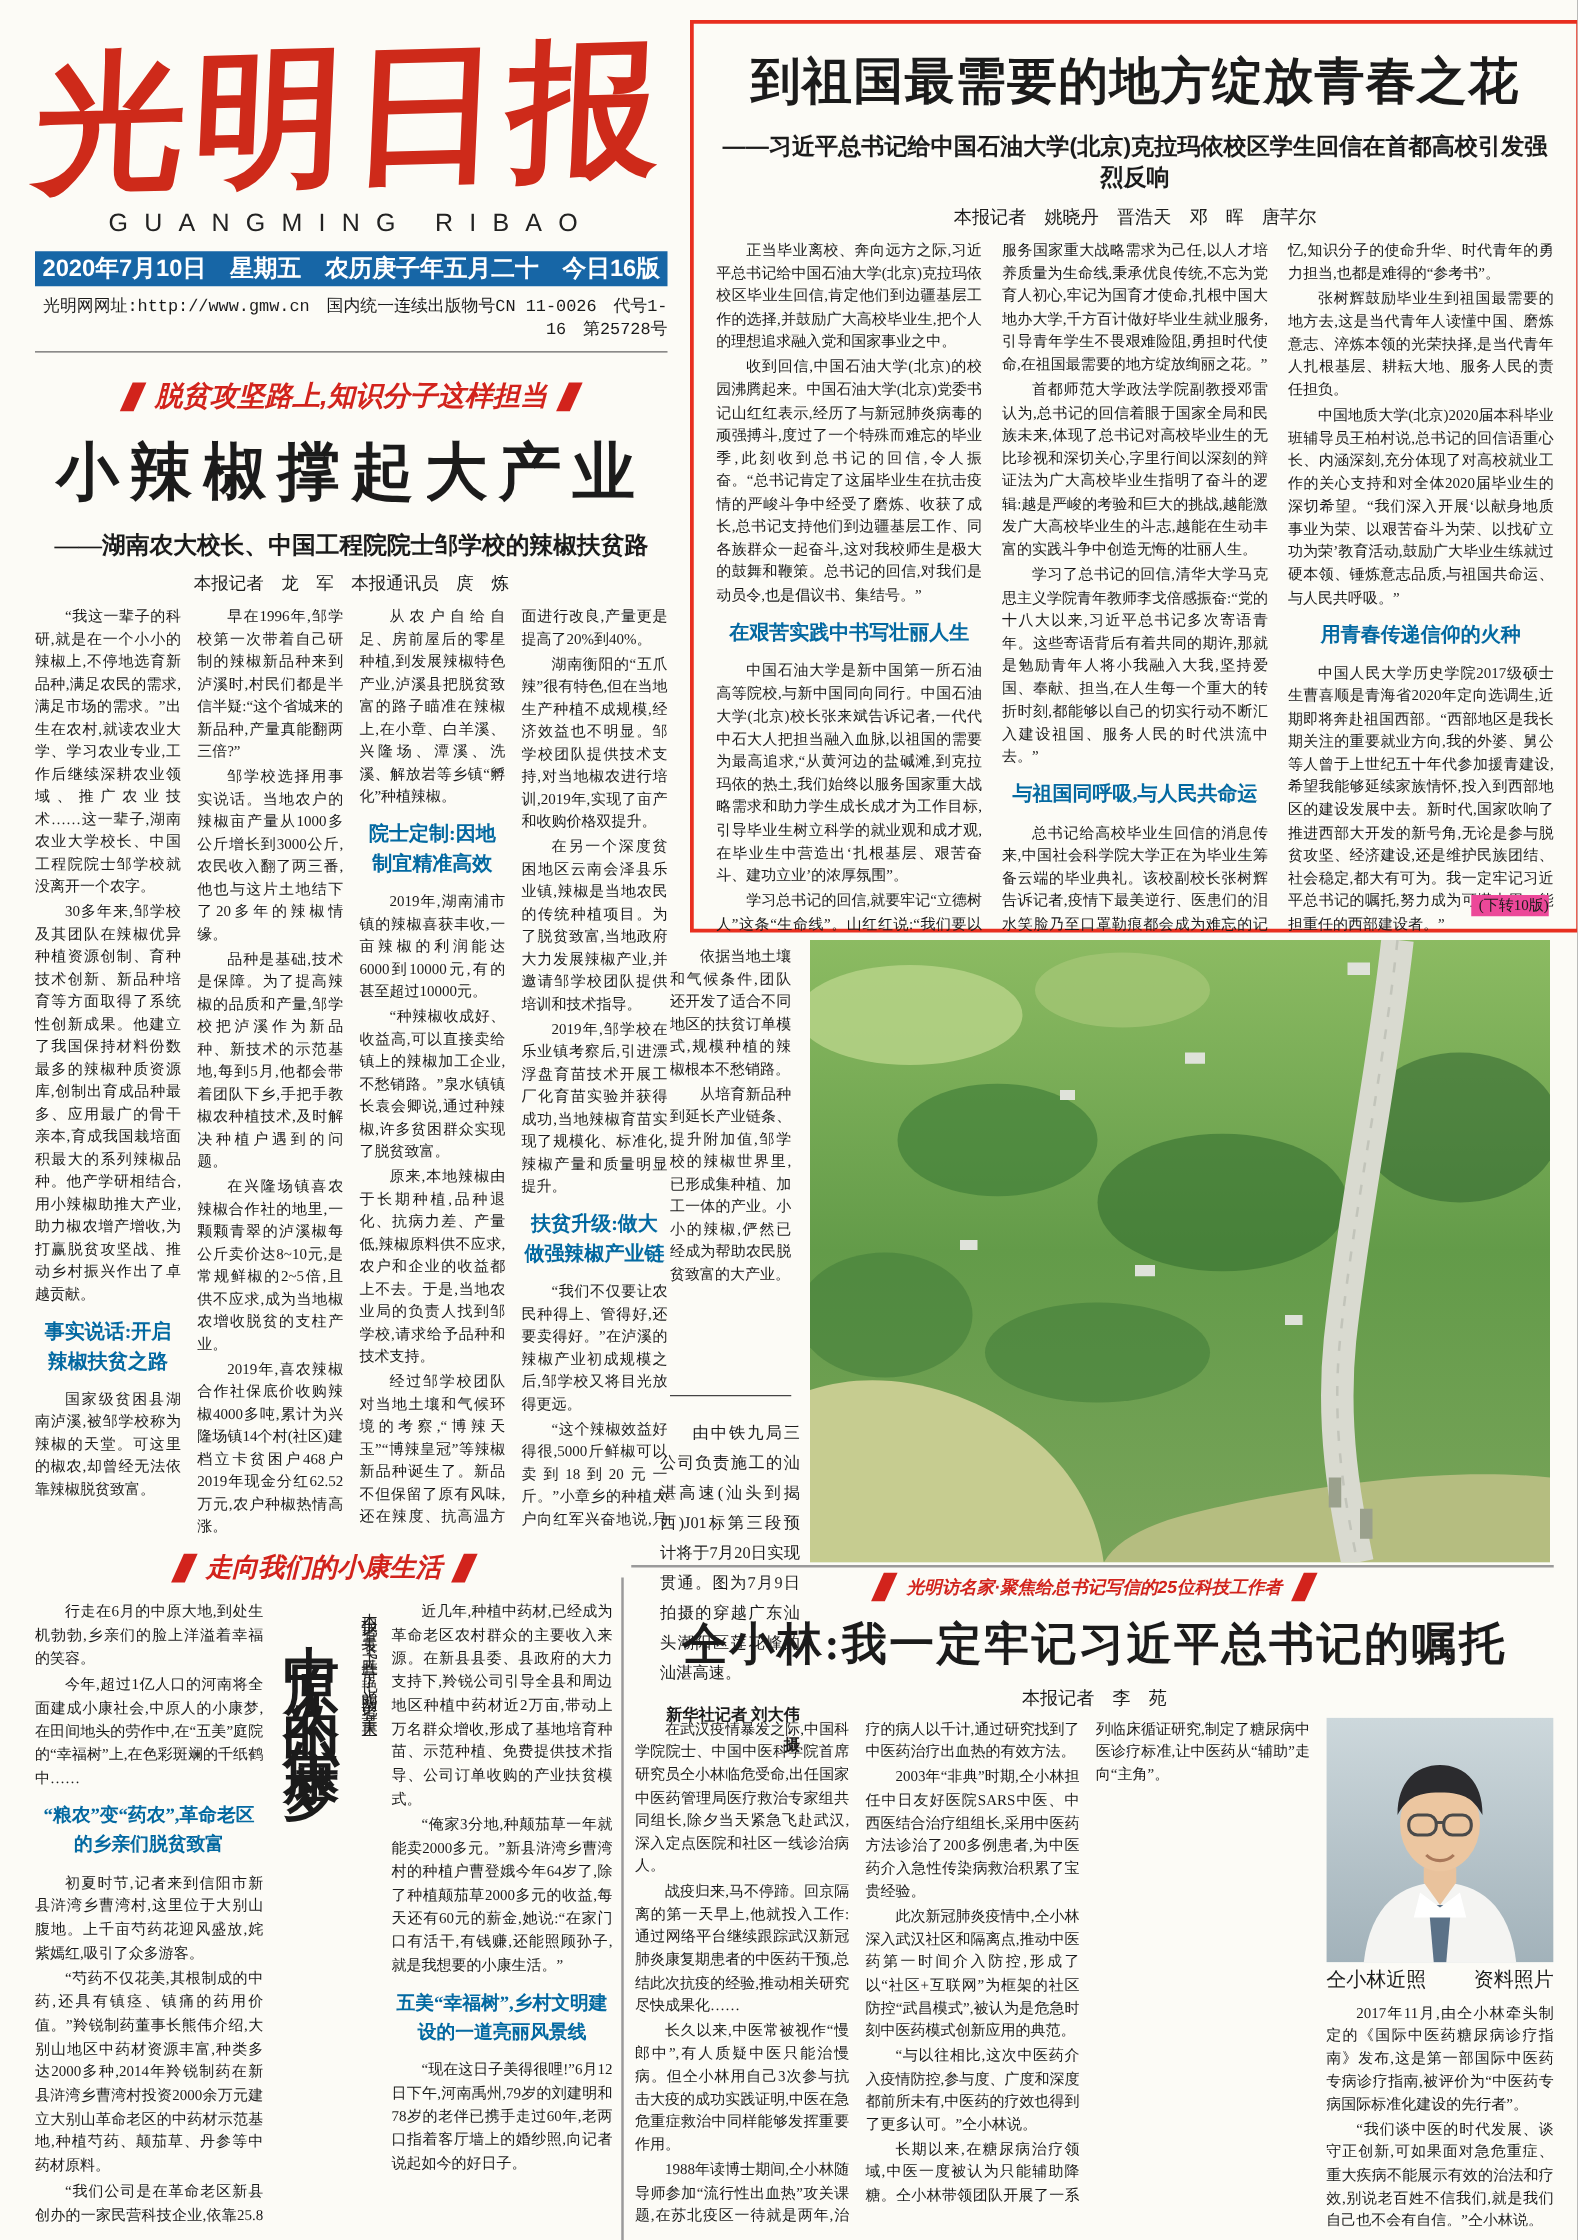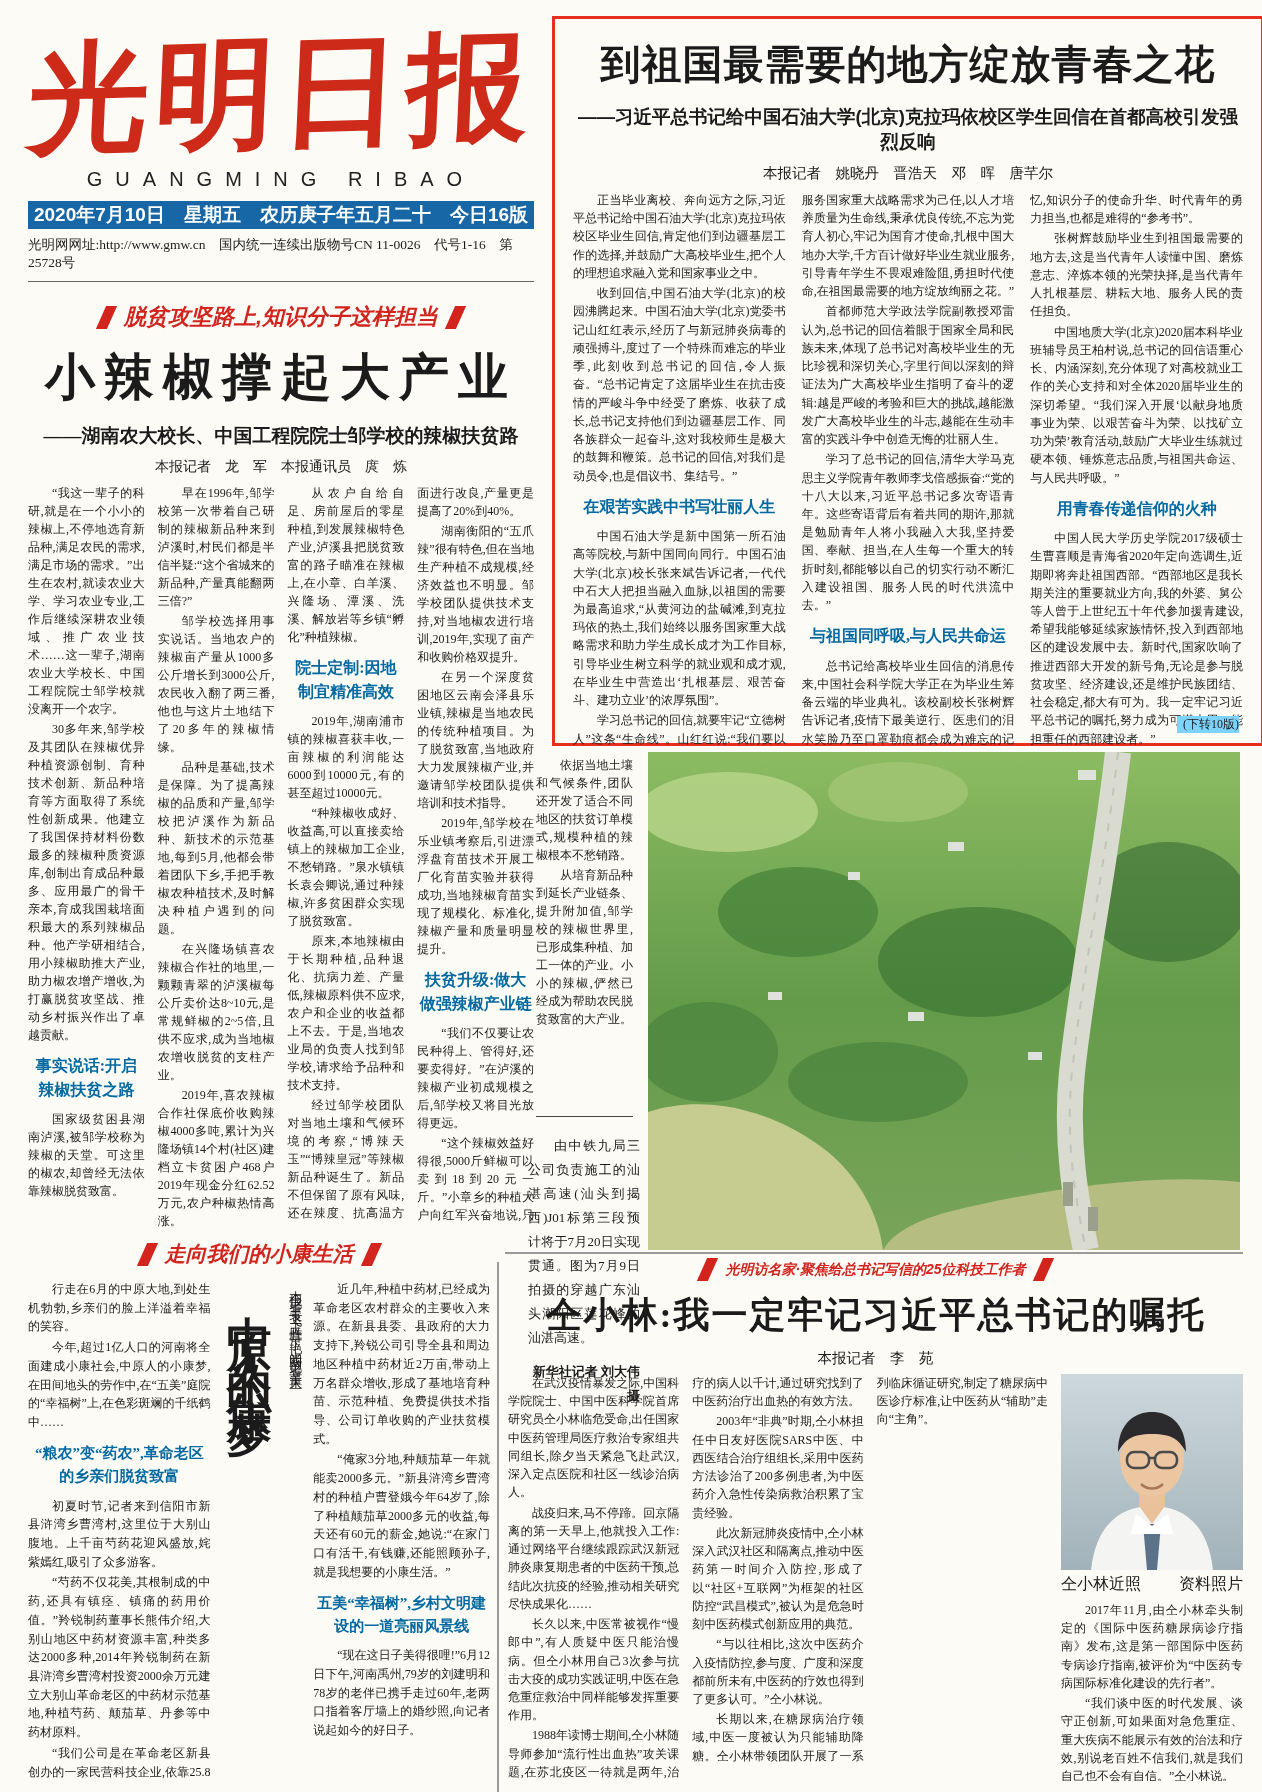--- a/index.html
+++ b/index.html
@@ -12,33 +12,33 @@
   .inhead{font-family:Liberation Serif, serif;font-weight:bold;text-align:center;
           text-indent:0;margin:10px 0 8px 0;font-size:16px;color:#0369a1;}
   
   #masthead{left:28px;top:22px;width:506px;}
   .brand{font-weight:bold;color:#ce2a1a;font-size:120px;line-height:1.2;letter-spacing:6px;
          transform:skewX(-4deg) rotate(-1.5deg);text-align:center;white-space:nowrap;}
   .romanized{letter-spacing:13px;font-size:20px;color:#222;text-align:center;margin-top:2px;
              font-family:"Liberation Sans","DejaVu Sans",sans-serif;}
   .datebar{margin-top:10px;background:#1766a6;color:#fff;font-weight:bold;font-size:19px;
            text-align:center;padding:1px 0;font-family:"Liberation Sans","DejaVu Sans",sans-serif;}
-  .infoline{font-size:13.5px;text-align:left;margin-top:7px;padding-bottom:9px;border-bottom:1.5px solid #666;}
+  .infoline{font-size:13.5px;text-align:right;margin-top:7px;padding-bottom:9px;border-bottom:1.5px solid #666;font-family:Liberation Mono, monospace;}
   
   .kicker{display:flex;align-items:center;justify-content:center;gap:12px;font-style:italic;}
   .kicker .ktext{color:#d2231c;font-weight:bold;font-family:"Liberation Sans","DejaVu Sans",sans-serif;}
   .slash{width:11px;height:23px;background:#d2231c;transform:skewX(-24deg);}
   
   #lead{left:552px;top:16px;width:712px;height:730px;border:3.5px solid #e82f1f;box-sizing:border-box;
         background:#fcfbf6;padding:12px 18px 8px 18px;}
   #lead .hl{font-size:40px;font-weight:bold;text-align:center;letter-spacing:1px;margin-top:6px;}
   #lead .dek{font-size:18.5px;font-weight:bold;text-align:center;margin-top:12px;}
   #lead .byline{font-size:14.5px;text-align:center;margin:10px 0 8px 0;}
   #lead .body-text{columns:3;column-gap:16px;height:562px;font-size:12px;line-height:1.52;}
-  #lead .jump{position:absolute;right:22px;bottom:10px;font-size:12px;background:#7dd3fc;padding-left:6px;}
+  #lead .jump{position:absolute;right:22px;bottom:10px;font-size:12px;background:#ec4899;padding-left:6px;}
   
   #pepper{left:28px;top:302px;width:506px;}
   #pepper .hl{font-size:50px;font-weight:bold;letter-spacing:9px;text-align:center;margin-top:12px;
               font-family:"Liberation Sans","DejaVu Sans",sans-serif;}
   #pepper .dek{font-size:19px;font-weight:bold;text-align:center;margin-top:12px;}
   #pepper .byline{font-size:14px;text-align:center;margin:9px 0 8px 0;}
   #pepper .body-text{columns:4;column-gap:13px;height:752px;font-size:12px;line-height:1.5;}
   #sidecol{left:536px;top:756px;width:97px;height:356px;font-size:12px;line-height:1.5;
            border-bottom:1.5px solid #444;padding-bottom:4px;}
   

